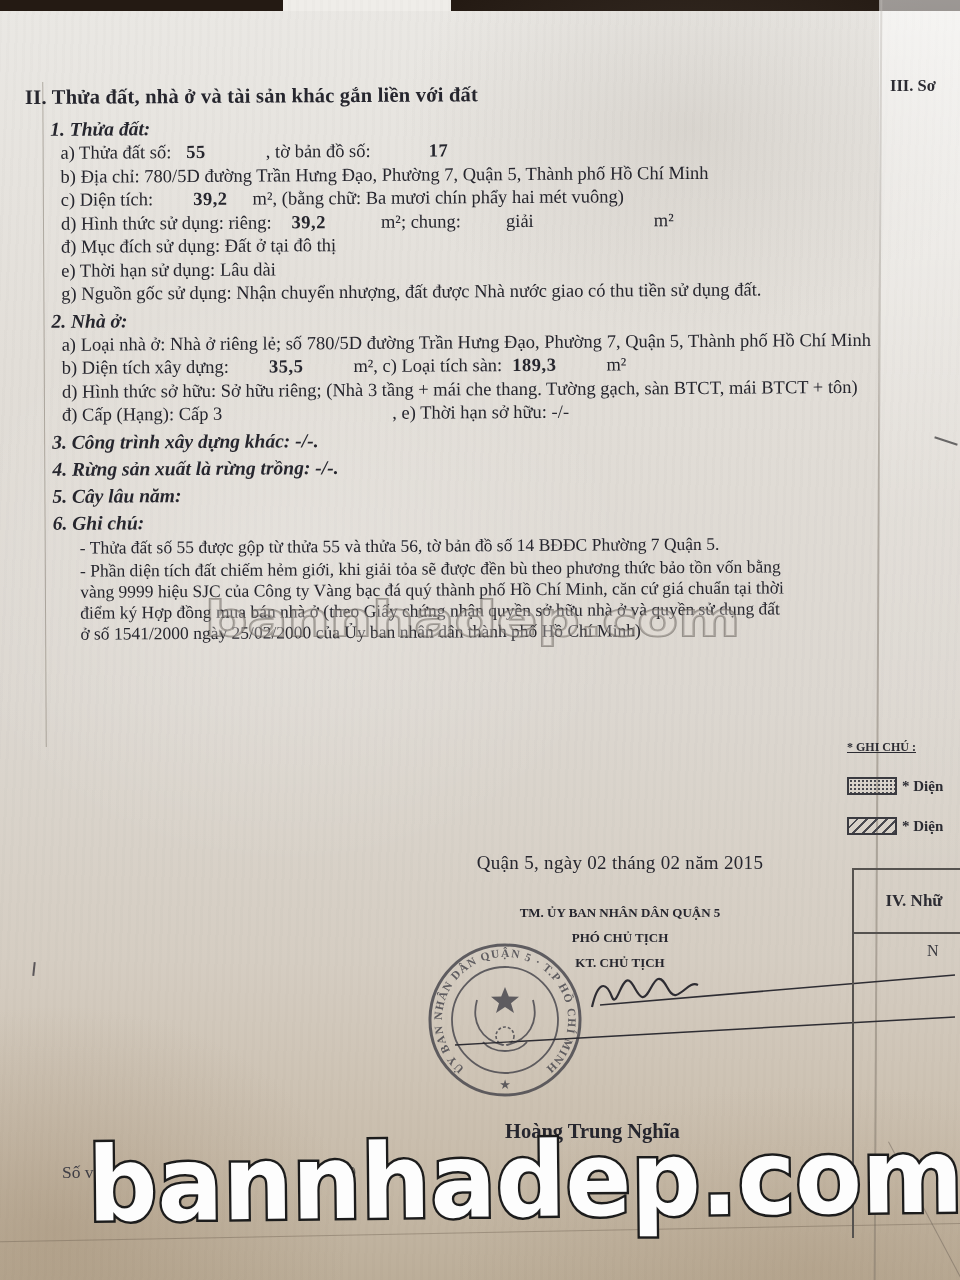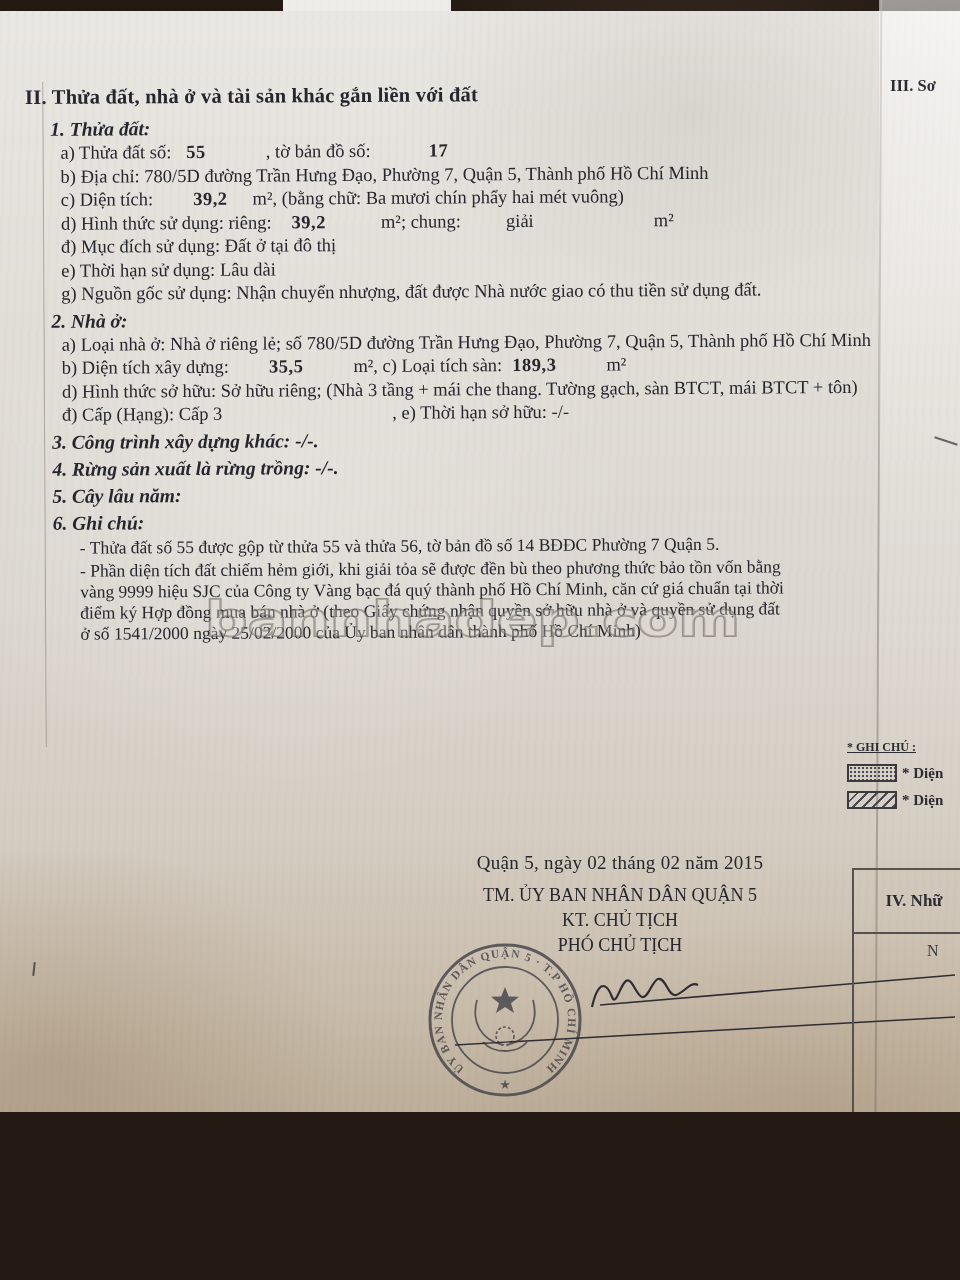--- a/index.html
+++ b/index.html
@@ -1,17 +1,17 @@
 <!DOCTYPE html>
 <html><head>
 <meta charset="utf-8">
 <style>
   html,body{margin:0;padding:0;}
   body{width:960px;height:1280px;overflow:hidden;background:#241a13;font-family:"Liberation Serif","DejaVu Serif",serif;}
-  .photo{position:relative;width:960px;height:1112px;overflow:hidden;
+  .photo{position:relative;width:960px;height:1280px;overflow:hidden;
     background:linear-gradient(180deg,#eae8e4 0%,#e2ded8 28%,#dcd7d0 55%,#d5cdc2 75%,#c9bdac 90%,#bcae99 100%);}
   
   .texture{position:absolute;inset:0;pointer-events:none;
     background:
       radial-gradient(420px 300px at 72% 10%, rgba(150,140,128,.18), rgba(150,140,128,0) 70%),
       radial-gradient(500px 420px at 30% 45%, rgba(255,255,255,.20), rgba(255,255,255,0) 70%),
       radial-gradient(420px 320px at 6% 96%, rgba(140,115,85,.28), rgba(140,115,85,0) 70%),
       radial-gradient(520px 260px at 85% 99%, rgba(150,125,95,.22), rgba(150,125,95,0) 70%),
       repeating-linear-gradient(92deg, rgba(0,0,0,.012) 0 3px, rgba(0,0,0,0) 3px 8px);}
   .top-strip{position:absolute;left:0;top:0;width:960px;height:11px;background:#241a13;}
@@ -32,31 +32,31 @@
   .item{padding-left:60px;text-indent:-25px;}
   .sp{display:inline-block;height:2px;}
   .w10{width:10px}.w15{width:15px}.w20{width:20px}.w25{width:25px}.w40{width:40px}
   .w45{width:45px}.w50{width:50px}.w55{width:55px}.w60{width:60px}.w115{width:58px}
   .w120{width:120px}.w170{width:170px}
   .v{font-weight:bold;letter-spacing:.5px;}
   .notes{margin-left:52px;width:712px;font-size:17.5px;line-height:21px;margin-top:2px;}
 
   
   .sign{position:absolute;left:420px;top:852px;width:400px;text-align:center;color:#26262e;}
-  .sign .date{font-size:19px;margin-bottom:9px;letter-spacing:.3px;}
-  .sign .b1{font-weight:normal;font-size:18px;line-height:25px;}
+  .sign .date{font-size:19px;margin-bottom:26px;letter-spacing:.3px;}
+  .sign .b1{font-weight:bold;font-size:13px;line-height:25px;}
   .name{position:absolute;left:505px;top:1120px;width:250px;text-align:left;font-weight:bold;font-size:20.5px;color:#26262e;}
   .seal{position:absolute;left:425px;top:940px;width:160px;height:160px;opacity:.82;}
   .sigsvg{position:absolute;left:440px;top:955px;width:520px;height:100px;}
 
   
   .r-s3{position:absolute;left:890px;top:76px;width:75px;font-weight:bold;font-size:16.5px;color:#2c2c33;white-space:nowrap;overflow:hidden;}
   .legend{position:absolute;left:847px;top:740px;width:113px;color:#2c2c33;overflow:hidden;}
   .legend .lt{font-weight:bold;font-size:12px;text-decoration:underline;white-space:nowrap;}
-  .lrow{display:flex;align-items:center;margin-top:9px;white-space:nowrap;}
+  .lrow{display:flex;align-items:center;margin-top:22px;white-space:nowrap;}
   .swatch{width:46px;height:14px;border:2px solid #3a3a40;margin-right:5px;flex:0 0 auto;}
   .sw1{background-image:radial-gradient(#4a4a50 1px, transparent 1.2px);background-size:4px 4px;}
   .sw2{background-image:repeating-linear-gradient(135deg, transparent 0 5px, #4a4a50 5px 7px);}
   .lrow span{font-weight:bold;font-size:15px;}
   .ivbox{position:absolute;left:852px;top:868px;width:120px;height:368px;border-left:2px solid #55524f;border-top:2px solid #55524f;}
   .ivhead{height:62px;border-bottom:2px solid #55524f;display:flex;align-items:center;justify-content:center;font-weight:bold;font-size:17px;color:#2c2c33;white-space:nowrap;overflow:hidden;}
   .ivfrag{position:absolute;left:73px;top:72px;font-size:16px;color:#3a3a40;}
 
   
   .footer-line{position:absolute;left:62px;top:1162px;font-size:17.5px;color:#3f3e45;}
@@ -104,22 +104,22 @@
     <div class="h">4. Rừng sản xuất là rừng trồng: -/-.</div>
     <div class="h">5. Cây lâu năm:</div>
     <div class="h">6. Ghi chú:</div>
     <div class="notes">- Thửa đất số 55 được gộp từ thửa 55 và thửa 56, tờ bản đồ số 14 BĐĐC Phường 7 Quận 5.</div>
     <div class="notes">- Phần diện tích đất chiếm hẻm giới, khi giải tỏa sẽ được đền bù theo phương thức bảo tồn vốn bằng vàng 9999 hiệu SJC của Công ty Vàng bạc đá quý thành phố Hồ Chí Minh, căn cứ giá chuẩn tại thời điểm ký Hợp đồng mua bán nhà ở (theo Giấy chứng nhận quyền sở hữu nhà ở và quyền sử dụng đất ở số 1541/2000 ngày 25/02/2000 của Ủy ban nhân dân thành phố Hồ Chí Minh)</div>
   </div>
 
   <div class="sign">
     <div class="date">Quận 5, ngày 02 tháng 02 năm 2015</div>
     <div class="b1">TM. ỦY BAN NHÂN DÂN QUẬN 5</div>
+    <div class="b1">PHÓ CHỦ TỊCH</div>
     <div class="b1">KT. CHỦ TỊCH</div>
-    <div class="b1">PHÓ CHỦ TỊCH</div>
   </div>
 
   <svg class="seal" viewBox="0 0 160 160">
     <circle cx="80" cy="80" r="75" fill="none" stroke="#45444b" stroke-width="3"></circle>
     <circle cx="80" cy="80" r="53" fill="none" stroke="#45444b" stroke-width="1.8"></circle>
     <defs>
       <path id="sealArc" d="M 39.5,128.3 A 63,63 0 1 1 120.5,128.3" fill="none"></path>
     </defs>
     <text font-family="Liberation Serif, DejaVu Serif, serif" font-size="11.5" font-weight="bold" fill="#45444b" letter-spacing="1.2">
       <textPath href="#sealArc" startOffset="0">ỦY BAN NHÂN DÂN QUẬN 5 · T.P HỒ CHÍ MINH</textPath>

